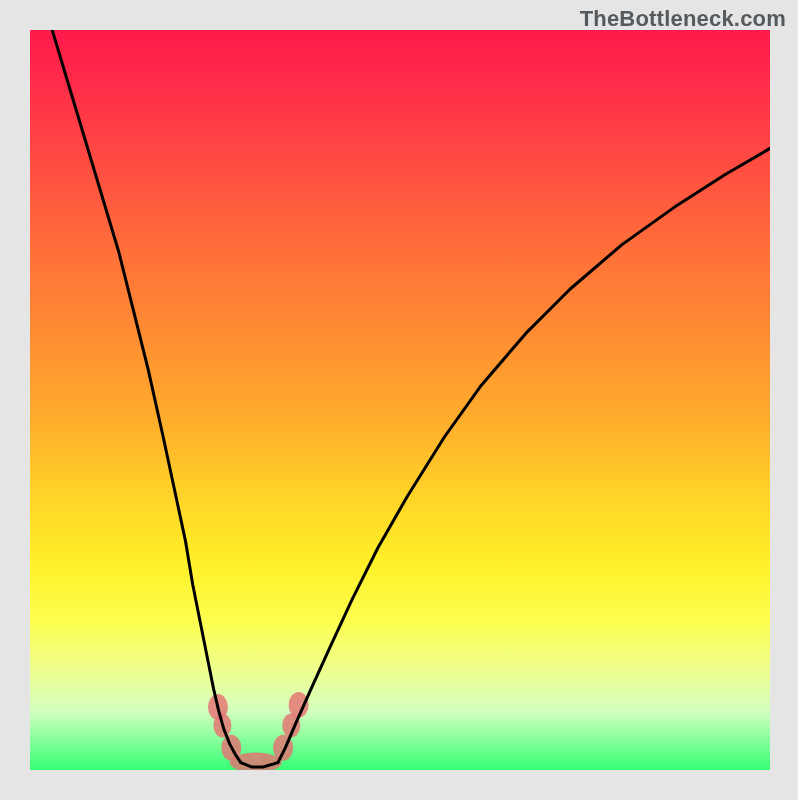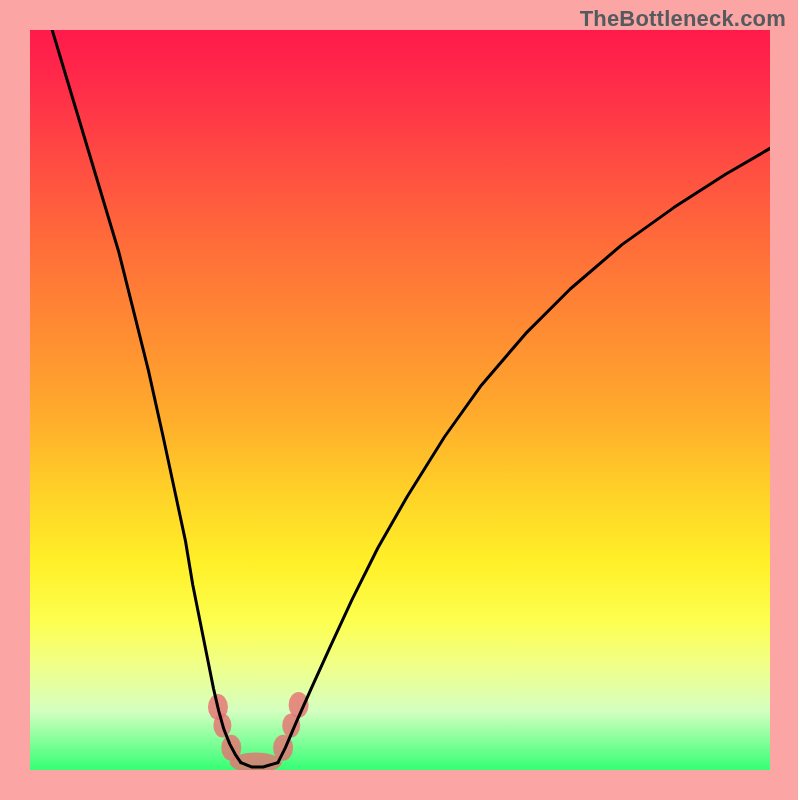--- a/index.html
+++ b/index.html
@@ -1,21 +1,21 @@
 <!DOCTYPE html>
 <html><head>
 <meta charset="utf-8">
 <style>
   * { margin: 0; padding: 0; box-sizing: border-box; }
   html, body { width: 800px; height: 800px; overflow: hidden; background: #fff; }
   .stage {
     position: relative;
     width: 798px;
     height: 800px;
-    background: #fca5a5;
+    background: #e5e5e5;
   }
   .watermark {
     position: absolute;
     top: 6px;
     right: 12px;
     font-family: Arial, Helvetica, sans-serif;
     font-size: 22px;
     font-weight: 600;
     color: #555a5e;
     letter-spacing: 0.2px;

